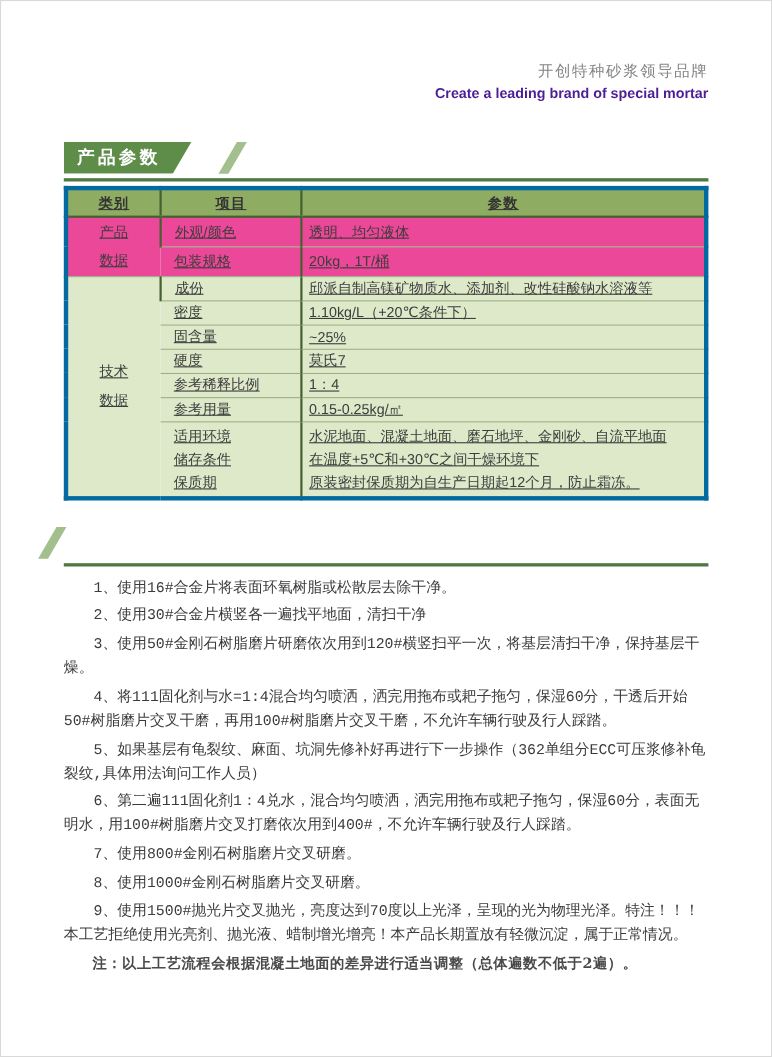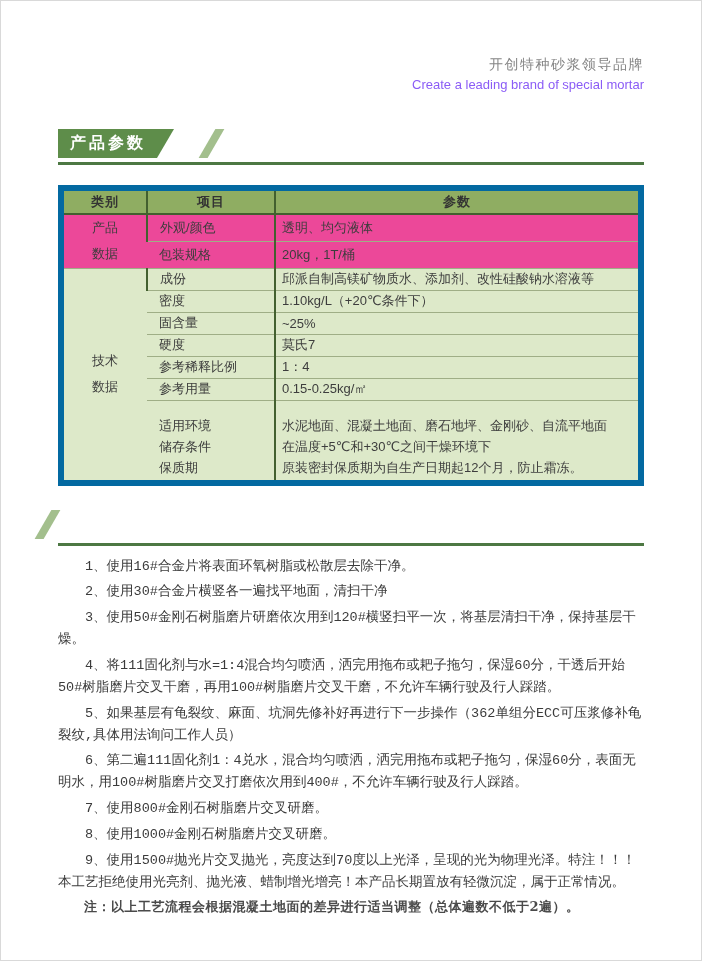--- a/index.html
+++ b/index.html
@@ -7,53 +7,53 @@
   body { font-family:"Liberation Sans","DejaVu Sans",sans-serif; }
   .page {
     position:relative; width:702px; height:961px; margin:0 auto;
     background:#fff; border:1px solid #d9d9d9;
     padding:55px 57px 0 57px; overflow:hidden;
   }
 
   
   .slogan { text-align:right; margin-bottom:37px; }
   .slogan-zh { font-size:14px; color:#858585; letter-spacing:1.5px; margin-bottom:3px; }
-  .slogan-en { font-size:13px; color:#8b5cf6; }
+  .slogan-en { font-size:13px; color:#4c1d95;font-weight:bold; }
 
   
   .banner-row { display:flex; align-items:stretch; height:29px;gap:48px; }
   .banner {
     background:#5e8d4a; color:#fff; font-weight:bold; font-size:16px;
     letter-spacing:3px; display:flex; align-items:center;
     padding:0 28px 0 12px; position:relative; z-index:2;
     clip-path:polygon(0 0, 100% 0, calc(100% - 17px) 100%, 0 100%);
   }
   .banner-tail { width:9px; background:#a3bf8d; transform:skewX(-30deg); margin-left:-15px; z-index:1; }
   .rule { height:3px; background:#4d7843; margin-top:4px; }
 
   
-  table.params { width:100%; border-collapse:collapse; margin-top:20px;
-    font-size:13px; color:#3d3d3d; border:6px solid #0369a1; table-layout:fixed; }
+  table.params { width:100%; border-collapse:collapse; margin-top:4px;
+    font-size:13px; color:#3d3d3d; border:4px solid #0369a1; table-layout:fixed;text-decoration:underline; }
   table.params th {
     background:#8fad62; color:#333; font-weight:bold; height:26px;
     border-bottom:2px solid #43602f; letter-spacing:1px;
   }
   table.params th + th, table.params td + td { border-left:2px solid #43602f; }
   table.params col.c-cat { width:86px; }
   table.params col.c-item { width:128px; }
   table.params tr.body-row td { border-top:1px solid #9fae86; }
   table.params tr.first-of-group td { border-top:1px solid #9fae86; }
   table.params .g0 td { background:#ec4899; }
   table.params .g1 td { background:#dde9c9; }
   td.cat { text-align:center; vertical-align:middle; }
   td.cat .catline { line-height:26px; }
   td.item { text-align:left; padding:0 6px 0 12px; height:22px; }
   .g0 td.item { height:27px; }
   td.val { text-align:left; padding:0 6px; }
-  td.multi { vertical-align:middle; padding-top:14px; padding-bottom:2px; }
+  td.multi { vertical-align:middle; padding-top:2px; padding-bottom:2px; }
   td.multi .line { line-height:21px; }
 
   
   .section-2 { margin-top:24px; }
   .notes { margin-top:10px; }
   .note-item {
     font-size:13.5px; color:#3b3b3b; line-height:1.62;
     text-indent:2em; margin-bottom:4px;font-family:Liberation Mono, monospace;
   }
   .note-footnote {

